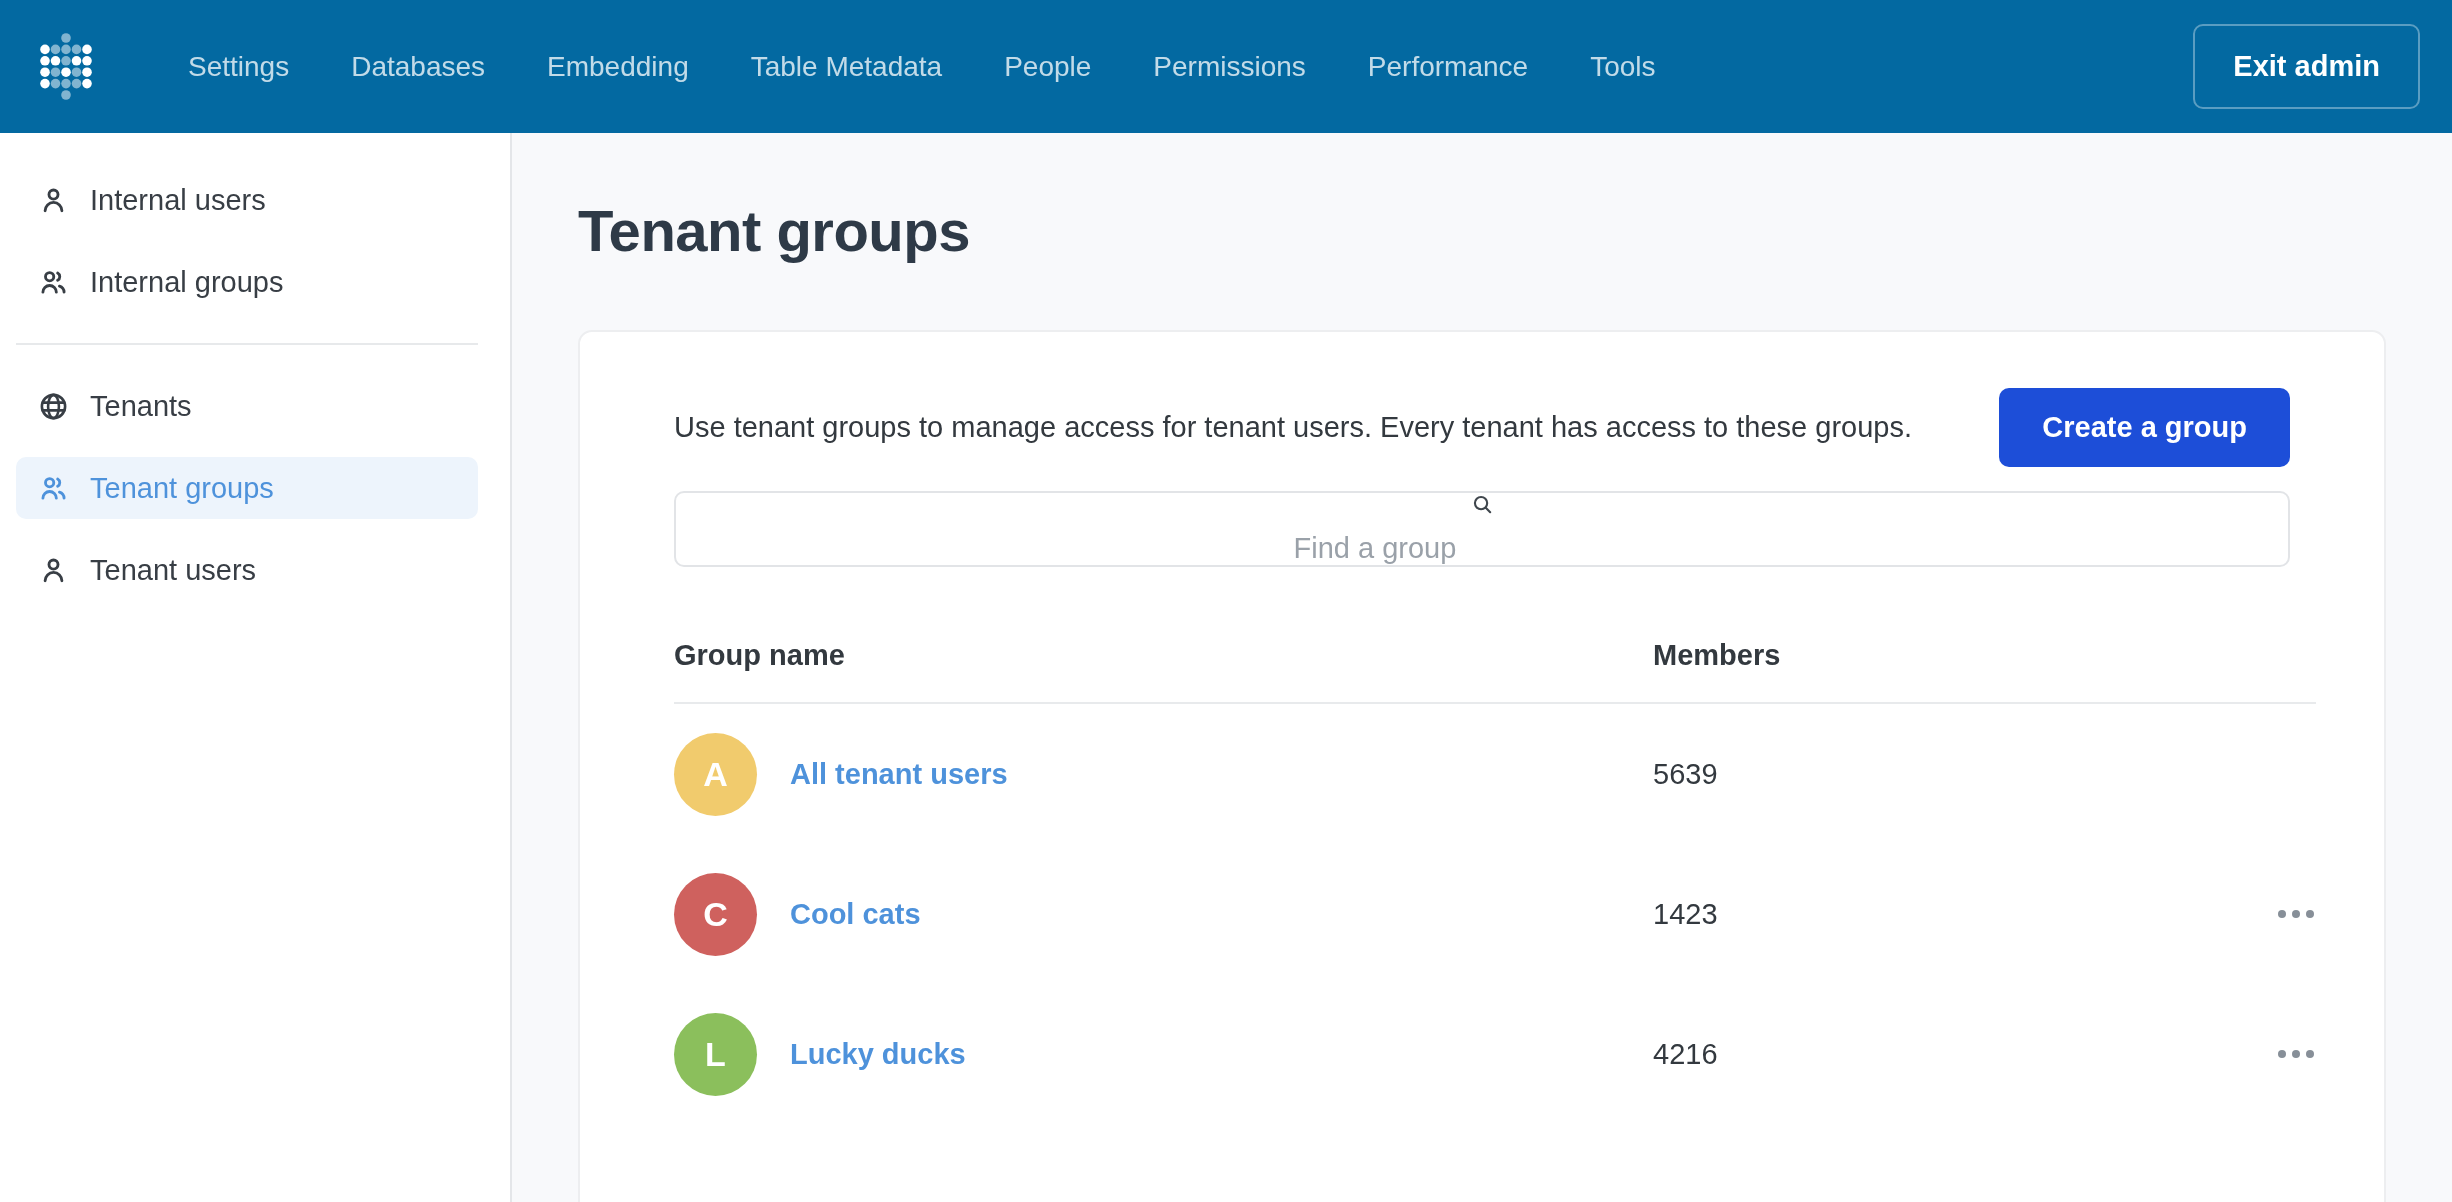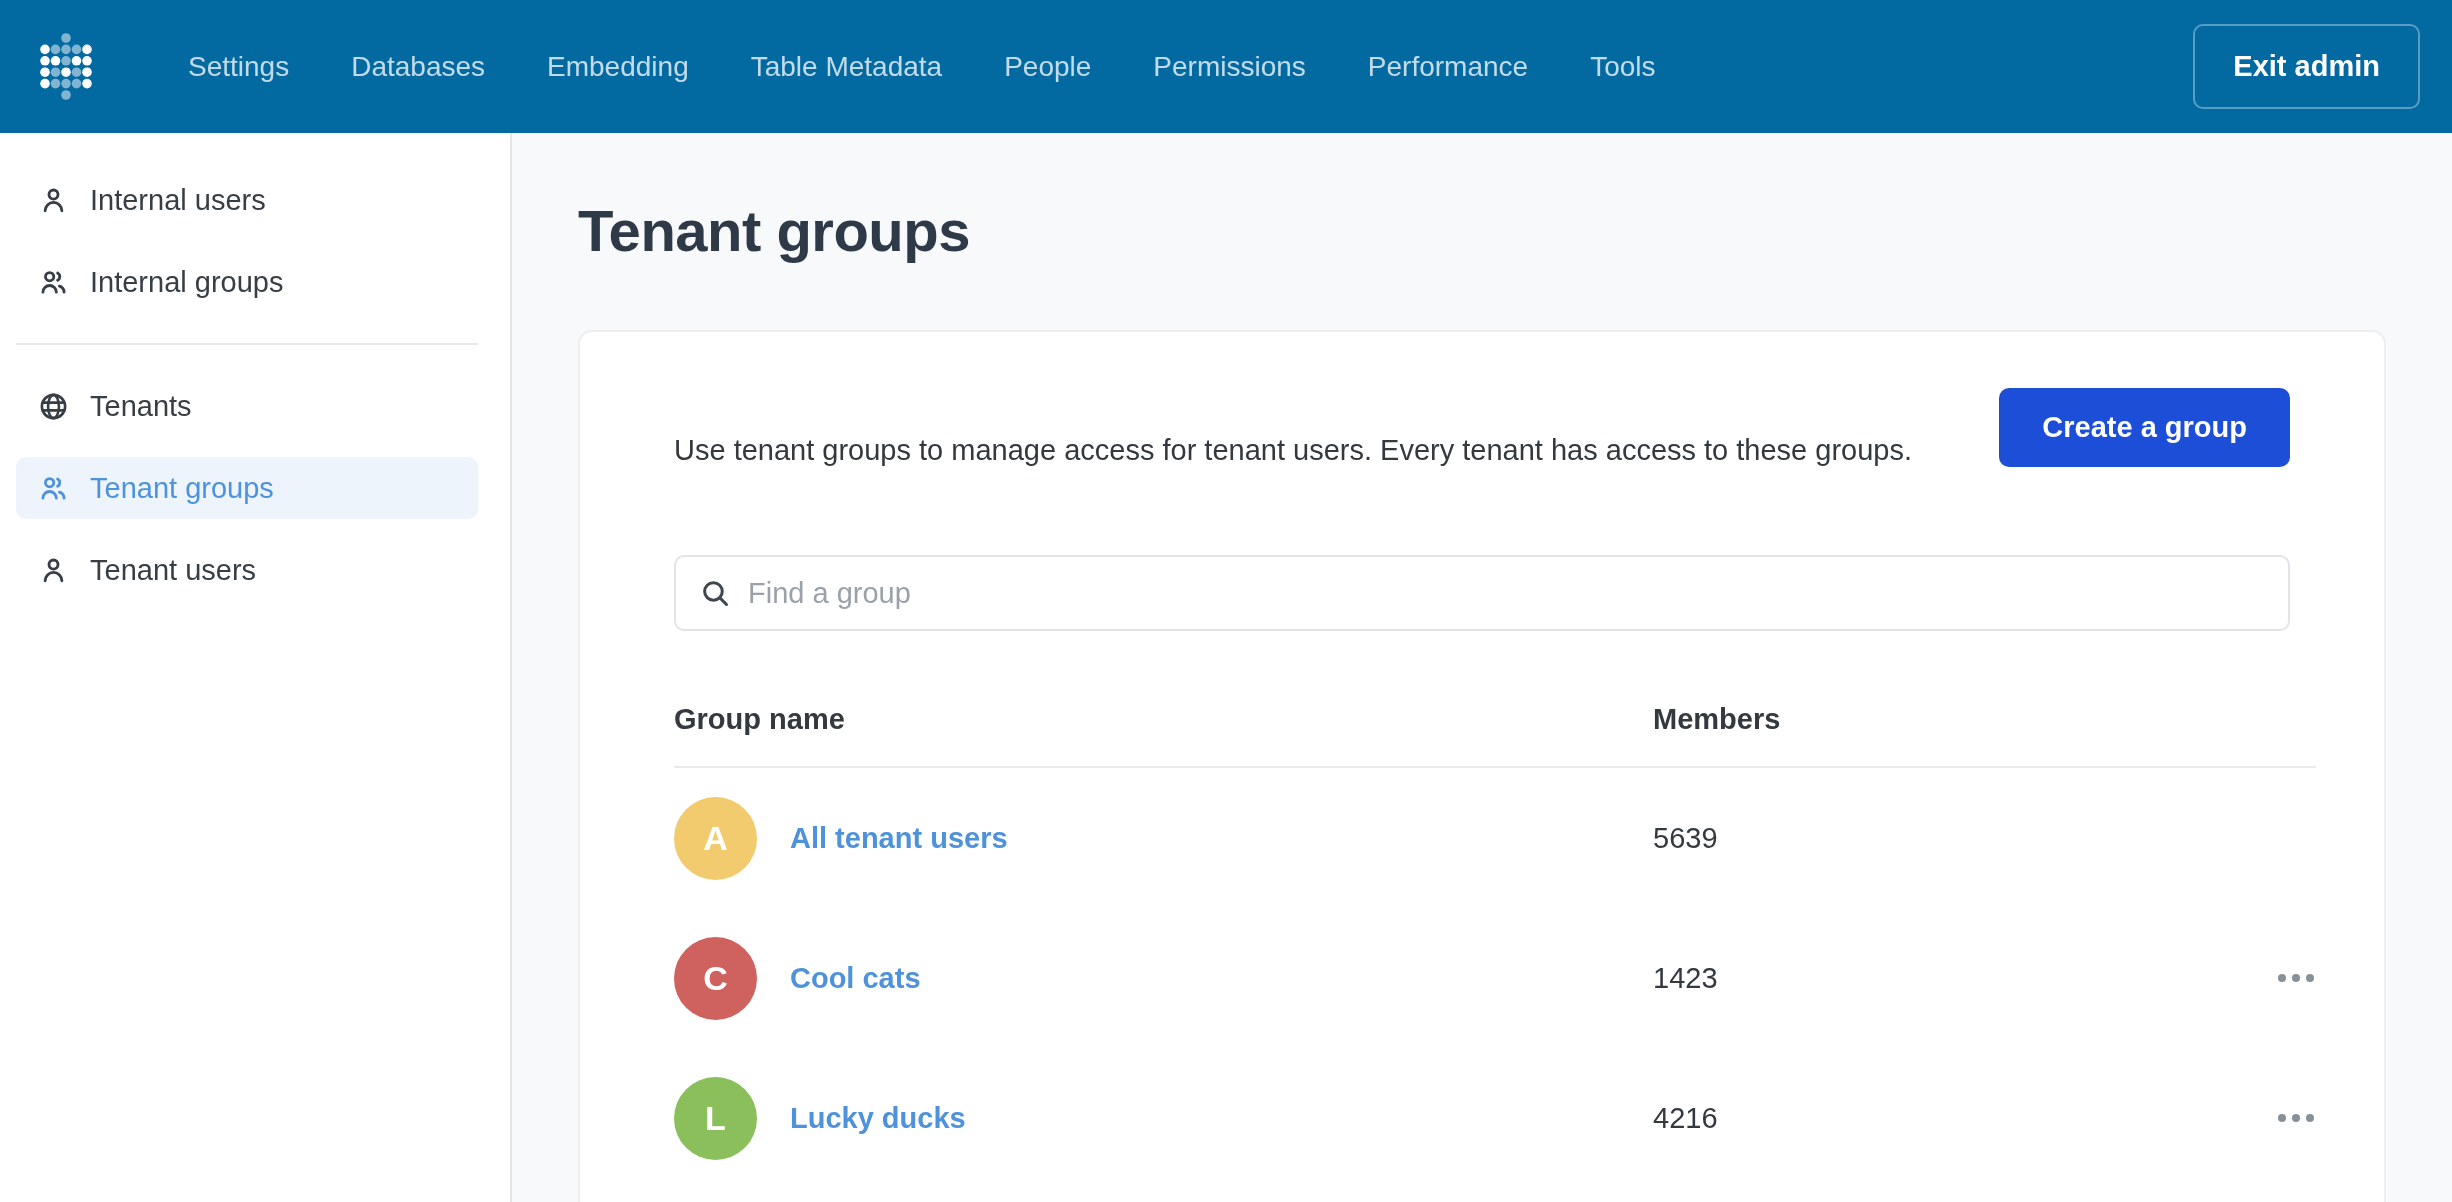--- a/index.html
+++ b/index.html
@@ -68,37 +68,38 @@
     letter-spacing: -0.5px;
   }
   .card {
     margin-top: 66px;
     width: 1808px;
     background: #FFFFFF;
     border: 2px solid #EDEEF0;
     border-radius: 14px;
     padding: 56px 94px 140px 94px;
   }
-  .card-top { display: flex; align-items: flex-end; justify-content: space-between; }
+  .card-top { display: flex; align-items: center; justify-content: space-between; }
   .card-desc { font-size: 29px; color: #33393F; }
   .create-btn {
     border: none; border-radius: 10px;
     color: #FFFFFF; font-size: 29px; font-weight: 700;
     padding: 23px 43px; cursor: pointer;
     font-family: "Liberation Sans", sans-serif;
     background: #5A9CDE;
     white-space: nowrap;
   }
   .searchbox {
-    margin-top: 88px;
+    margin-top: 24px;
     height: 76px; width: 100%;
     border: 2px solid #E2E4E7; border-radius: 10px;
     display: flex; align-items: center;
     padding: 0 23px; gap: 16px;
     background: #FFFFFF;
+    flex-direction: column;
   }
   .searchbox input {
     border: none; outline: none; flex: 1;
     font-size: 29px; color: #33393F;
     font-family: "Liberation Sans", sans-serif;
   }
   .searchbox input::placeholder { color: #9AA1A9; }
 
   .grouptable { margin-top: 72px; width: 1642px; }
   .t-head {

